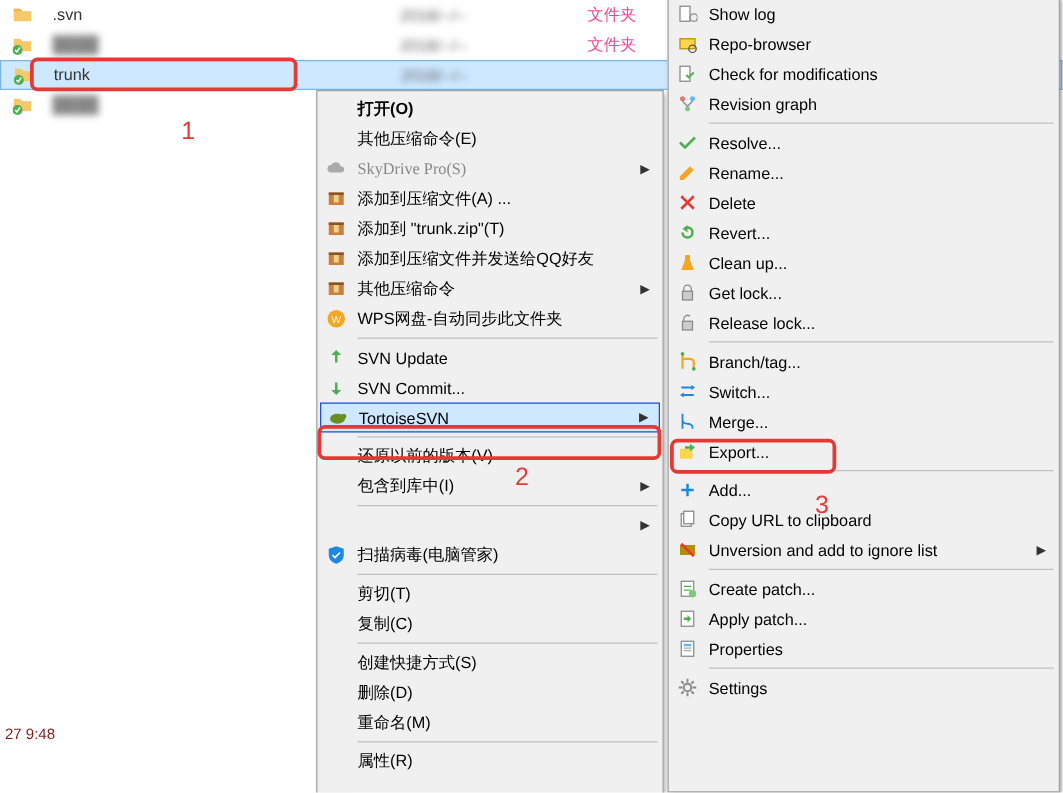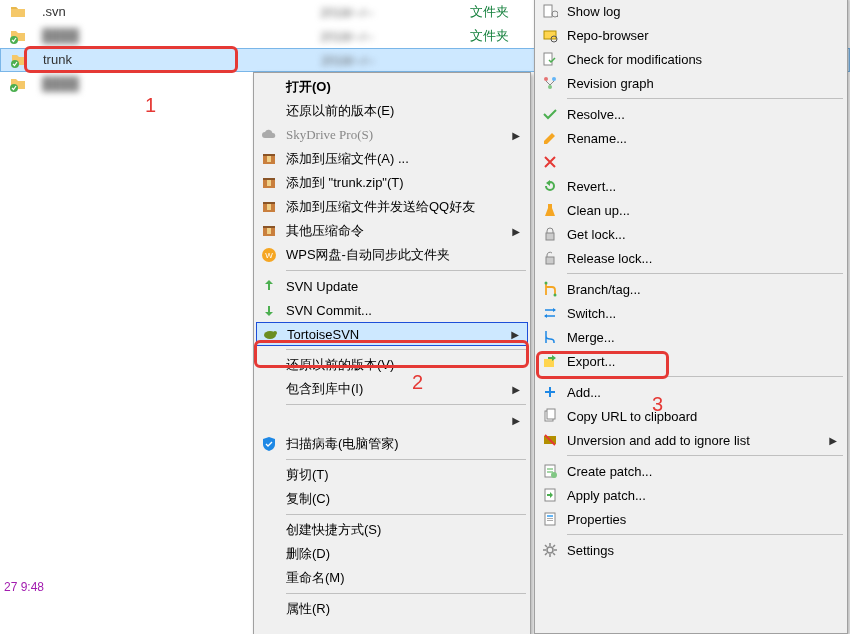--- a/index.html
+++ b/index.html
@@ -26,21 +26,21 @@
       height: 24px;
       padding-left: 10px;
       color: #333;
     }
     .file-row.selected {
       background: #cde8ff;
       border: 1px solid #7ab6e8;
     }
     .file-row .cell-name { width: 310px; display:flex; align-items:flex-start; gap:16px; }
     .file-row .cell-date { width: 150px; color:#666; filter: blur(3px); }
-    .file-row .cell-type { width: 100px; color:#15803d; }
+    .file-row .cell-type { width: 100px; color:#ec4899; }
     .file-row .blur { filter: blur(3px); color:#888; }
     .folder-icon { width:16px; height:16px; display:inline-block; }
     .folder-icon svg { width:16px; height:16px; }
     .highlight-box {
       position: absolute;
       border: 3px solid #e53935;
       border-radius: 6px;
       pointer-events: none;
     }
     .box1 { left: 24px; top: 46px; width: 214px; height: 27px; }
@@ -86,21 +86,21 @@
     }
     .menu-sep {
       height:1px; margin:3px 2px 3px 30px; background:#c0c0c0;
     }
     .menu-icon {
       position:absolute; left:5px; top:50%; transform:translateY(-50%);
       width:16px; height:16px; display:flex; align-items:center; justify-content:center;
     }
     .menu-icon svg { width:16px; height:16px; }
     .status-bar {
-      position:absolute; left:0; bottom:40px; color:#a21caf; font-size:12px;
+      position:absolute; left:0; bottom:40px; color:#7f1d1d; font-size:12px;
       padding-left:4px;
     }
   </style>
 </head>
 <body>
 
 <div class="file-explorer">
   <div id="file-rows">
       <div class="file-row">
         <div class="cell-name">
@@ -153,21 +153,21 @@
   <div class="status-bar">27  9:48</div>
 </div>
 
 <div class="context-menu menu1">
   <div class="icon-col"></div>
   <div id="menu1-items">
       <div class="menu-item bold">
         <span class="label">打开(O)</span>
       </div>
       <div class="menu-item">
-        <span class="label">还原以前的版本(E)</span>
+        <span class="label">其他压缩命令(E)</span>
       </div>
       <div class="menu-item disabled">
         <span class="menu-icon">
           <svg viewBox="0 0 16 16">
             <path fill="#aaa" d="M4 11a3 3 0 010-6 4 4 0 017.5 1A2.5 2.5 0 0112 11z"></path>
           </svg>
         </span>
         <span class="label">SkyDrive Pro(S)</span>
         <span class="arrow">▶</span>
       </div>
@@ -351,20 +351,21 @@
           </svg>
         </span>
         <span class="label">Rename...</span>
       </div>
       <div class="menu-item">
         <span class="menu-icon">
           <svg viewBox="0 0 16 16">
             <path stroke="#e53935" stroke-width="2" d="M3 3l10 10M13 3L3 13"></path>
           </svg>
         </span>
+        <span class="label">Delete</span>
       </div>
       <div class="menu-item">
         <span class="menu-icon">
           <svg viewBox="0 0 16 16">
             <path fill="#4caf50" d="M8 3a5 5 0 11-5 5h2a3 3 0 103-3V2L4 5l4 3V5z"></path>
           </svg>
         </span>
         <span class="label">Revert...</span>
       </div>
       <div class="menu-item">

